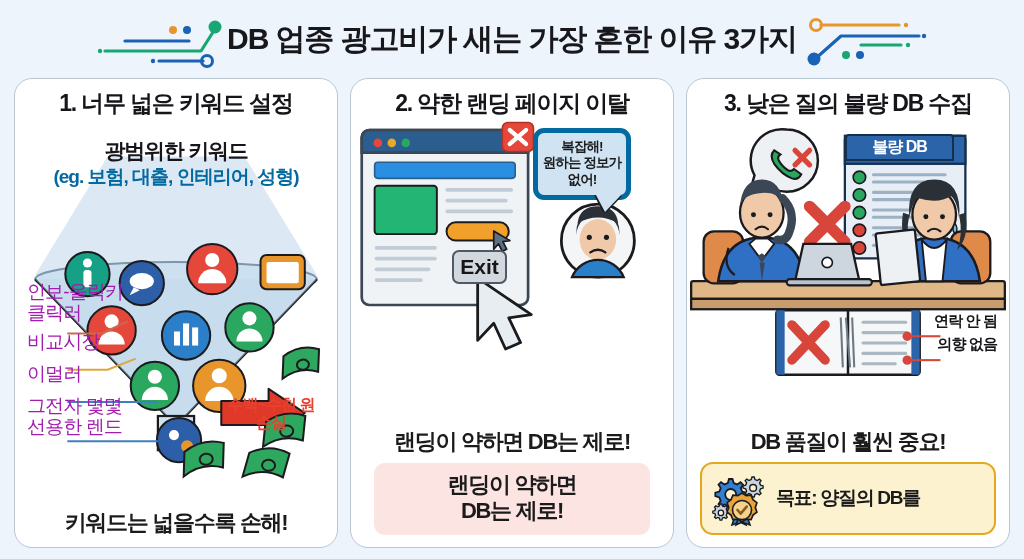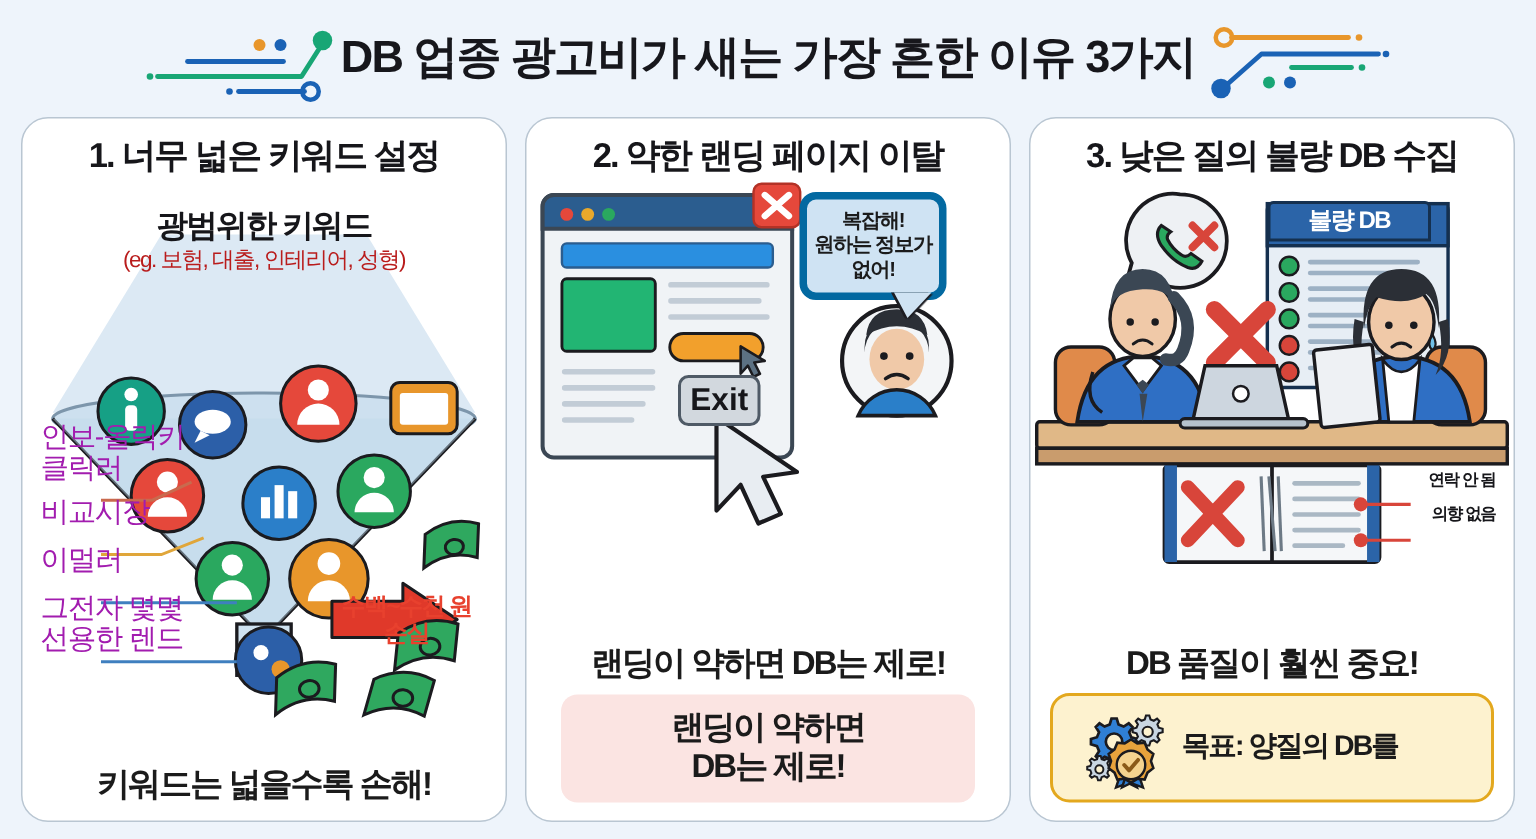--- a/index.html
+++ b/index.html
@@ -102,21 +102,21 @@
     font-weight: 800;
     letter-spacing: -1.3px;
     width: 86%;
   }
 
   .yellow-box {
     background: #fdf2cf;
     border: 2.5px solid #e3a81e;
     border-radius: 13px;
     margin-top: 8px;
-    padding: 7px 12px 8px 22px;
+    padding: 7px 12px 8px 10px;
     display: flex;
     align-items: center;
     gap: 6px;
     width: 92%;
   }
 
   .yellow-box-text {
     font-size: 19px;
     font-weight: 800;
     letter-spacing: -1.3px;
@@ -132,22 +132,22 @@
     top: 24px; left: 0; right: 0;
     text-align: center;
     z-index: 4;
   }
   .kw-head-main {
     font-size: 21px; font-weight: 800;
     letter-spacing: -1.2px; color: #16161a;
     line-height: 1.1;
   }
   .kw-head-sub {
-    font-size: 15px; font-weight: 400;
-    letter-spacing: -1px; color: #b91c1c;
+    font-size: 19px; font-weight: 700;
+    letter-spacing: -1px; color: #0369a1;
     margin-top: 2px;
   }
 
   .fn-label {
     position: absolute;
     font-size: 19px;
     font-weight: 400;
     letter-spacing: -0.9px;
     line-height: 1.12;
     color: #a21caf;
@@ -219,21 +219,21 @@
     background: #2b64a8;
     border: 2px solid #15304f;
     border-radius: 4px 4px 0 0;
     display: flex; align-items: center; justify-content: center;
     color: #fff; font-size: 16px; font-weight: 800; letter-spacing: -1px;
     z-index: 6;
   }
 
   .p3-note {
     position: absolute;
-    font-size: 11px; font-weight: 800;
+    font-size: 15px; font-weight: 800;
     letter-spacing: -0.9px; color: #16161a;
     white-space: nowrap; z-index: 6;
   }
 
   svg { display: block; overflow: visible; }
 </style>
 </head>
 <body>
 
 <div class="header">

